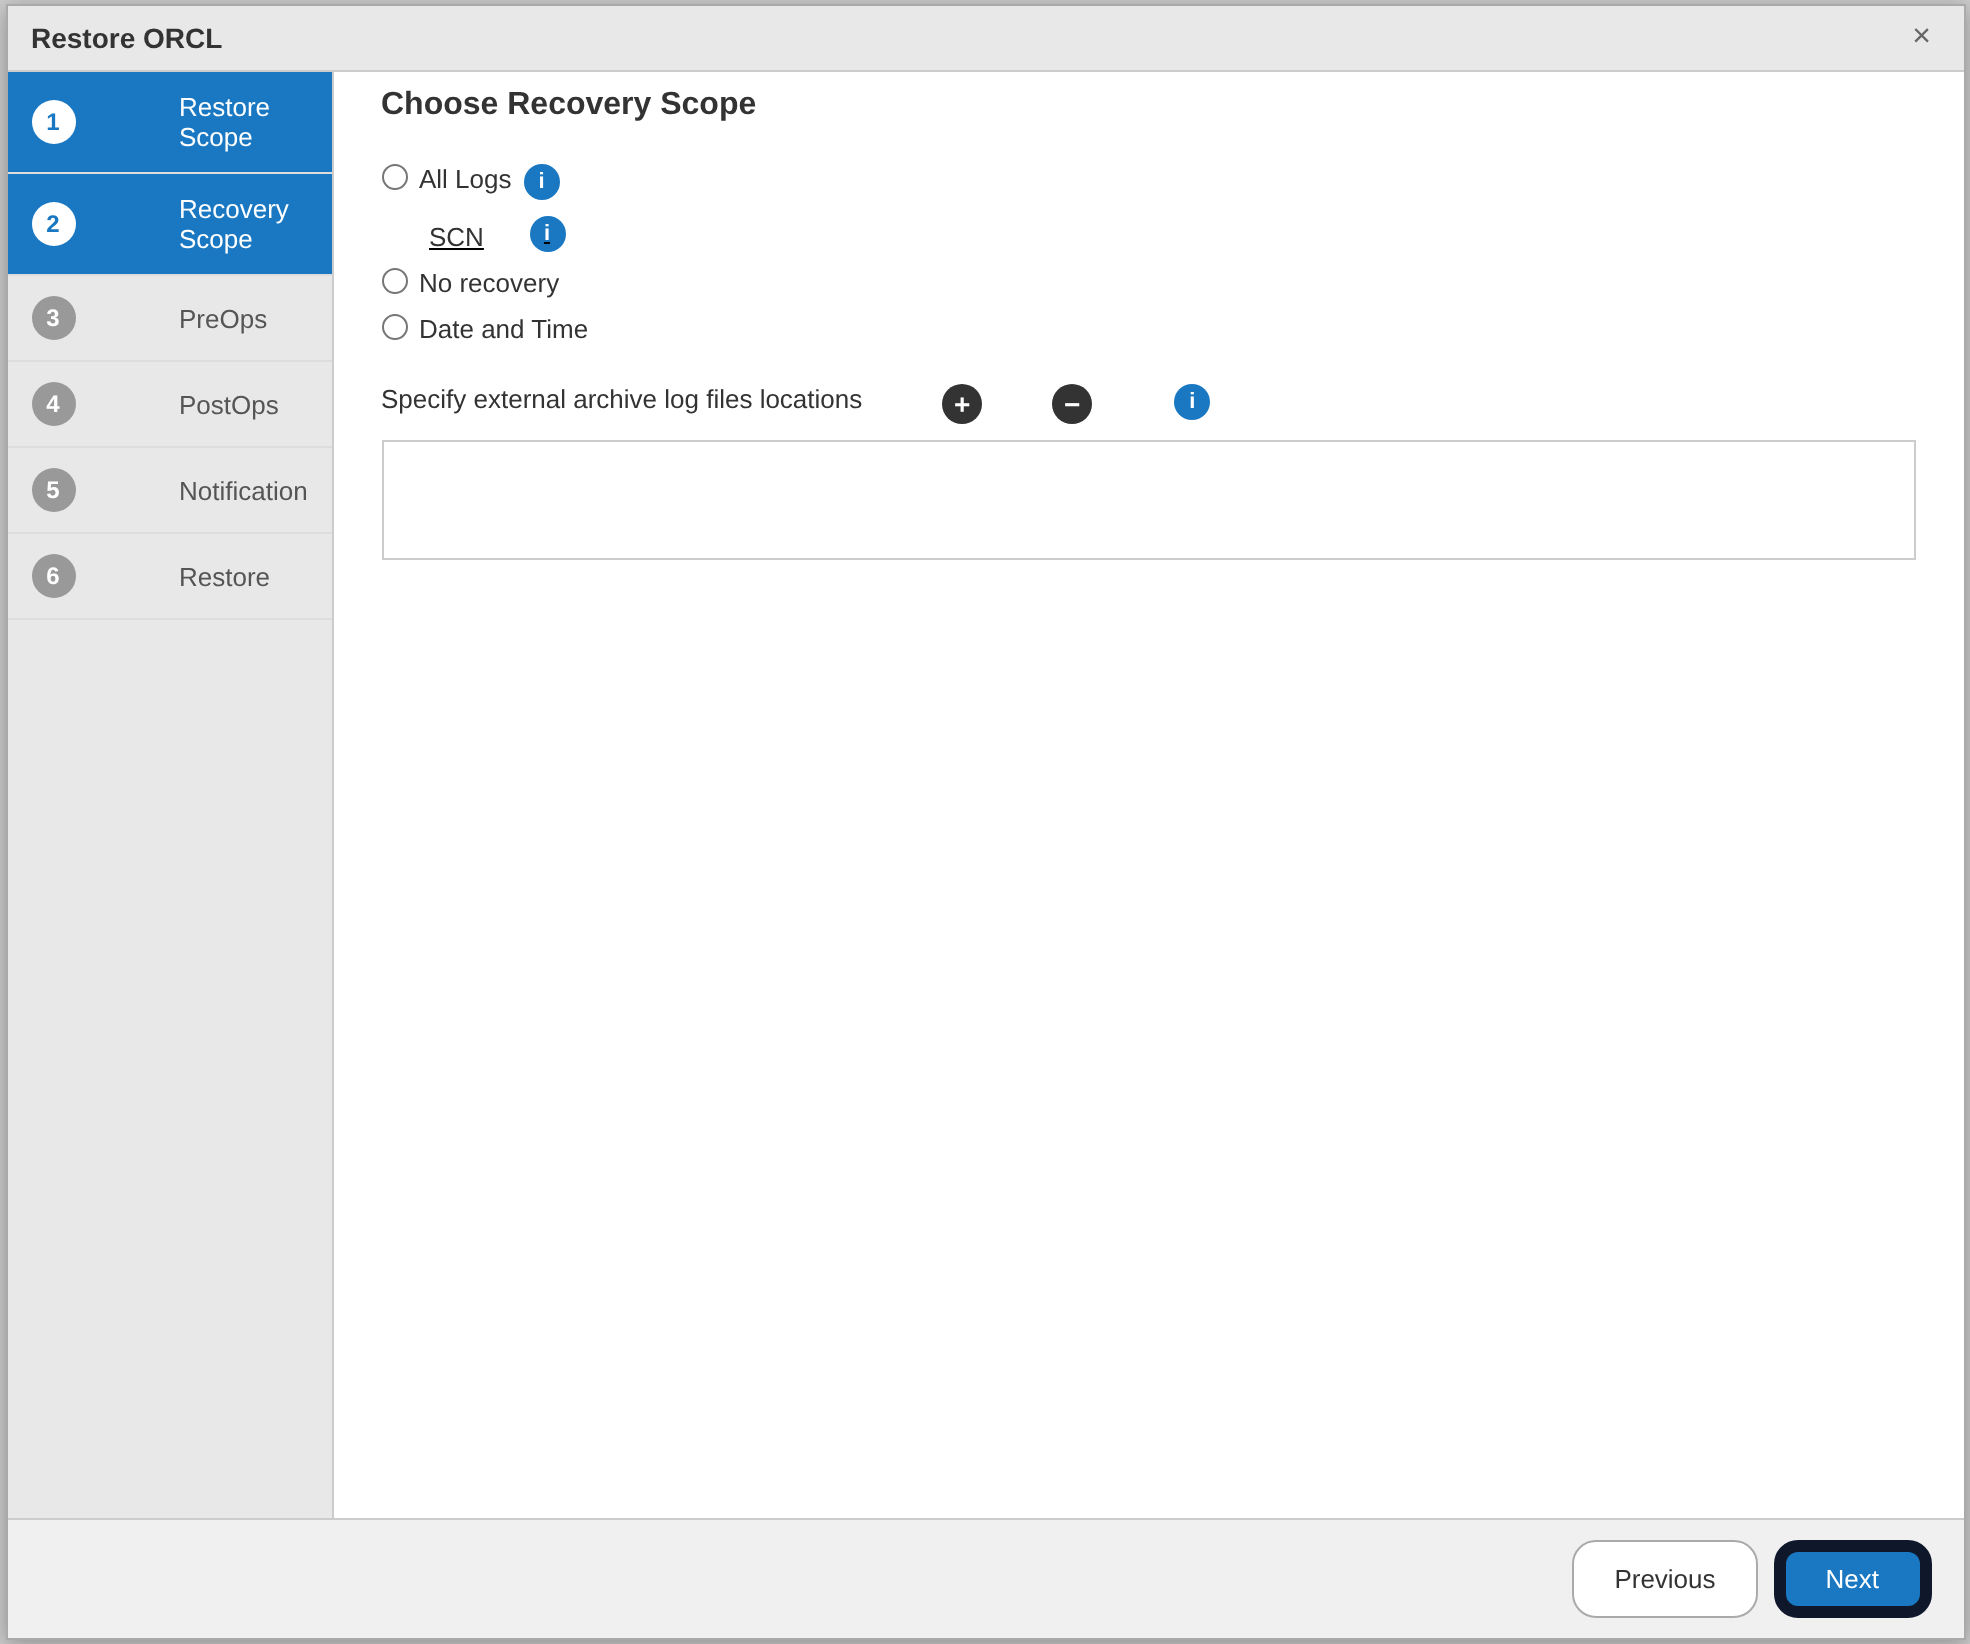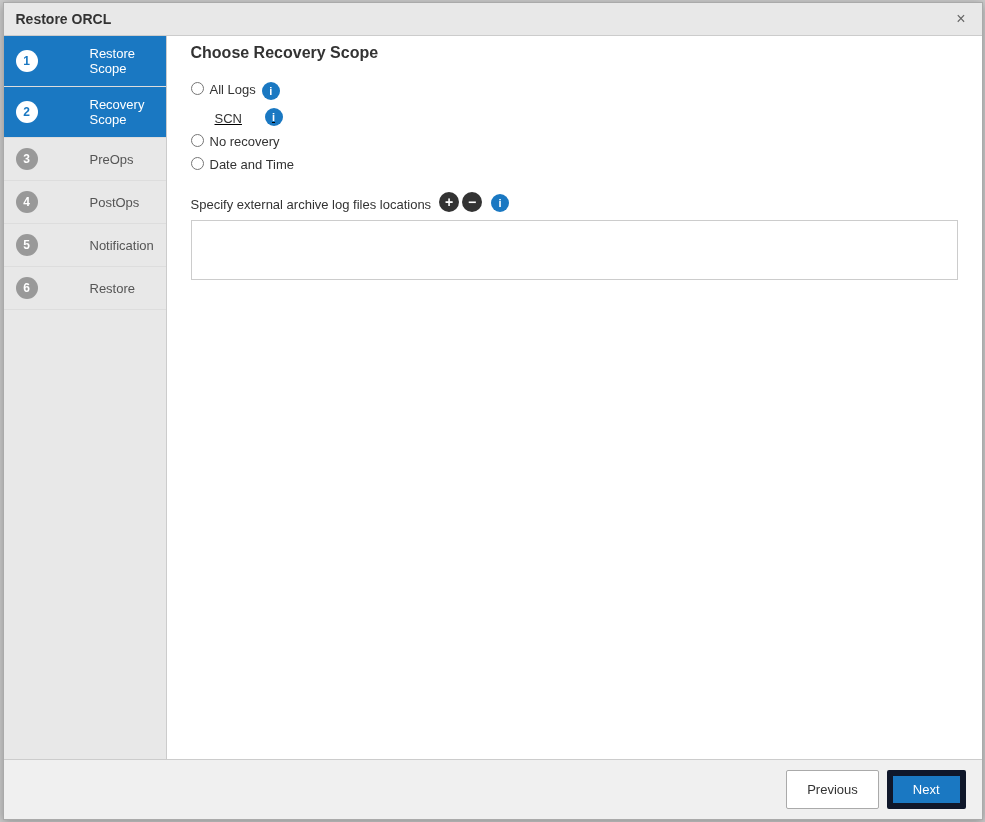--- a/index.html
+++ b/index.html
@@ -174,22 +174,23 @@
       font-size: 13px;
       color: #333;
     }
 
     .archive-section {
       margin-top: 20px;
     }
 
     .archive-label-row {
       display: flex;
-      align-items: flex-end;
+      align-items: flex-start;
       margin-bottom: 8px;
+      gap: 32px;
     }
 
     .archive-label {
       font-size: 13px;
       color: #333;
       margin-right: 8px;
     }
 
     .icon-btn {
       width: 20px;
@@ -232,21 +233,21 @@
       display: flex;
       justify-content: flex-end;
       gap: 8px;
       flex-shrink: 0;
     }
 
     .btn {
       padding: 6px 20px;
       font-size: 13px;
       cursor: pointer;
-      border-radius: 2px;
+      border-radius: 12px;
     }
 
     .btn-secondary {
       background: #fff;
       border: 1px solid #aaa;
       color: #333;
     }
 
     .btn-primary {
       background: #1a78c2;

